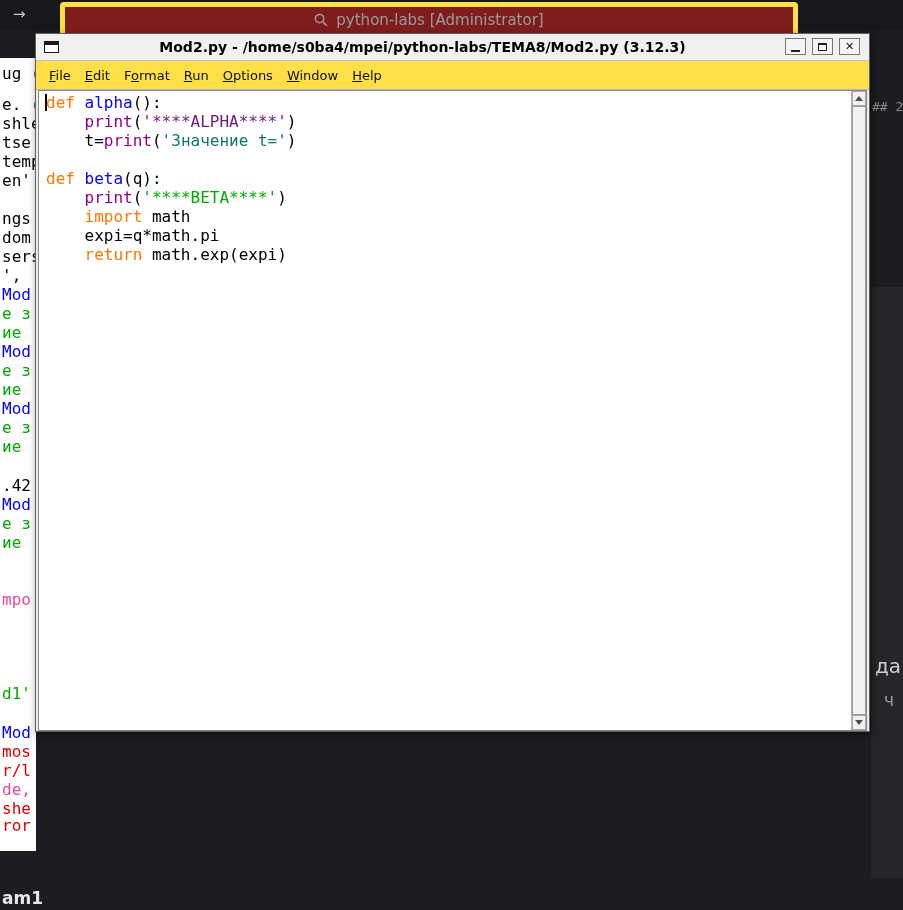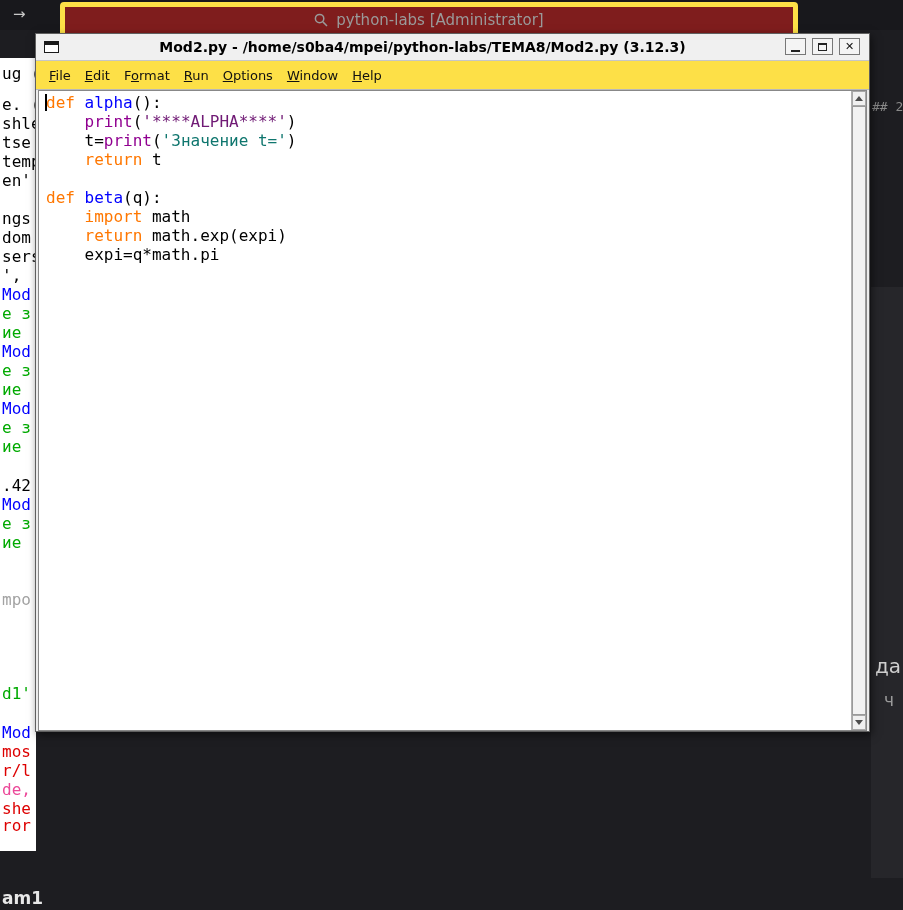--- a/index.html
+++ b/index.html
@@ -107,21 +107,21 @@
       <span class="frag" style="top: 342px; color: rgb(0, 0, 255);">Mod</span>
       <span class="frag" style="top: 361px; color: rgb(0, 170, 0);">е з</span>
       <span class="frag" style="top: 380px; color: rgb(0, 170, 0);">ие</span>
       <span class="frag" style="top: 399px; color: rgb(0, 0, 255);">Mod</span>
       <span class="frag" style="top: 418px; color: rgb(0, 170, 0);">е з</span>
       <span class="frag" style="top: 437px; color: rgb(0, 170, 0);">ие</span>
       <span class="frag" style="top: 476px; color: rgb(0, 0, 0);">.42</span>
       <span class="frag" style="top: 495px; color: rgb(0, 0, 255);">Mod</span>
       <span class="frag" style="top: 514px; color: rgb(0, 170, 0);">е з</span>
       <span class="frag" style="top: 533px; color: rgb(0, 170, 0);">ие</span>
-      <span class="frag" style="top: 590px; color: #a3a3a3;">mpo</span>
+      <span class="frag" style="top: 590px; color: #ec4899;">mpo</span>
       <span class="frag" style="top: 684px; color: rgb(0, 170, 0);">d1'</span>
       <span class="frag" style="top: 723px; color: rgb(0, 0, 255);">Mod</span>
       <span class="frag" style="top: 742px; color: rgb(221, 0, 0);">mos</span>
       <span class="frag" style="top: 761px; color: rgb(221, 0, 0);">r/l</span>
       <span class="frag" style="top: 780px; color: #ec4899;">de,</span>
       <span class="frag" style="top: 799px; color: rgb(221, 0, 0);">she</span>
       <span class="frag" style="top: 816px; color: rgb(221, 0, 0);">ror</span>
     </div>
   <div class="frag-layer" id="right-frags">
       <span class="rfrag" style="left: 872px; top: 100px; color: rgb(138, 138, 138); font-size: 13px; font-family: &quot;DejaVu Sans Mono&quot;, &quot;Liberation Mono&quot;, monospace;">## 2</span>
@@ -156,26 +156,26 @@
         <span class="menu-item"><span class="u">O</span>ptions</span>
         <span class="menu-item"><span class="u">W</span>indow</span>
         <span class="menu-item"><span class="u">H</span>elp</span>
       </div>
 
     <div class="editor">
       <div class="code" id="code">
           <div class="code-line"><span style="color: rgb(255, 119, 0);">def</span><span style="color: rgb(0, 0, 0);"> </span><span style="color: rgb(0, 0, 255);">alpha</span><span style="color: rgb(0, 0, 0);">():</span></div>
           <div class="code-line"><span style="color: rgb(0, 0, 0);">    </span><span style="color: rgb(144, 0, 144);">print</span><span style="color: rgb(0, 0, 0);">(</span><span style="color: #701a75; margin-top: 29px;">'****ALPHA****'</span><span style="color: rgb(0, 0, 0);">)</span></div>
           <div class="code-line"><span style="color: rgb(0, 0, 0);">    t=</span><span style="color: rgb(144, 0, 144);">print</span><span style="color: rgb(0, 0, 0);">(</span><span style="color: #0f766e;">'Значение t='</span><span style="color: rgb(0, 0, 0);">)</span></div>
-          <div class="code-line"><span style="color: rgb(0, 0, 0);">    </span><span style="color: rgb(255, 119, 0);">return</span><span style="color: rgb(0, 0, 0);"> t</span></div>
           <div class="code-line">&nbsp;</div>
           <div class="code-line"><span style="color: rgb(255, 119, 0);">def</span><span style="color: rgb(0, 0, 0);"> </span><span style="color: rgb(0, 0, 255);">beta</span><span style="color: rgb(0, 0, 0);">(q):</span></div>
+          <div class="code-line"><span style="color: rgb(0, 0, 0);">    </span><span style="color: rgb(144, 0, 144);">print</span><span style="color: rgb(0, 0, 0);">(</span><span style="color: rgb(0, 170, 0);">'****BETA****'</span><span style="color: rgb(0, 0, 0);">)</span></div>
           <div class="code-line"><span style="color: rgb(0, 0, 0);">    </span><span style="color: rgb(255, 119, 0);">import</span><span style="color: rgb(0, 0, 0);"> math</span></div>
+          <div class="code-line"><span style="color: rgb(0, 0, 0);">    expi=q*math.pi</span></div>
           <div class="code-line"><span style="color: rgb(0, 0, 0);">    </span><span style="color: rgb(255, 119, 0);">return</span><span style="color: rgb(0, 0, 0);"> math.exp(expi)</span></div>
-          <div class="code-line"><span style="color: rgb(0, 0, 0);">    expi=q*math.pi</span></div>
         </div>
       <div class="cursor"></div>
       <div class="scrollbar">
         <div class="sb-arrow up"></div>
         <div class="sb-thumb"></div>
         <div class="sb-arrow down"></div>
       </div>
     </div>
 
 

